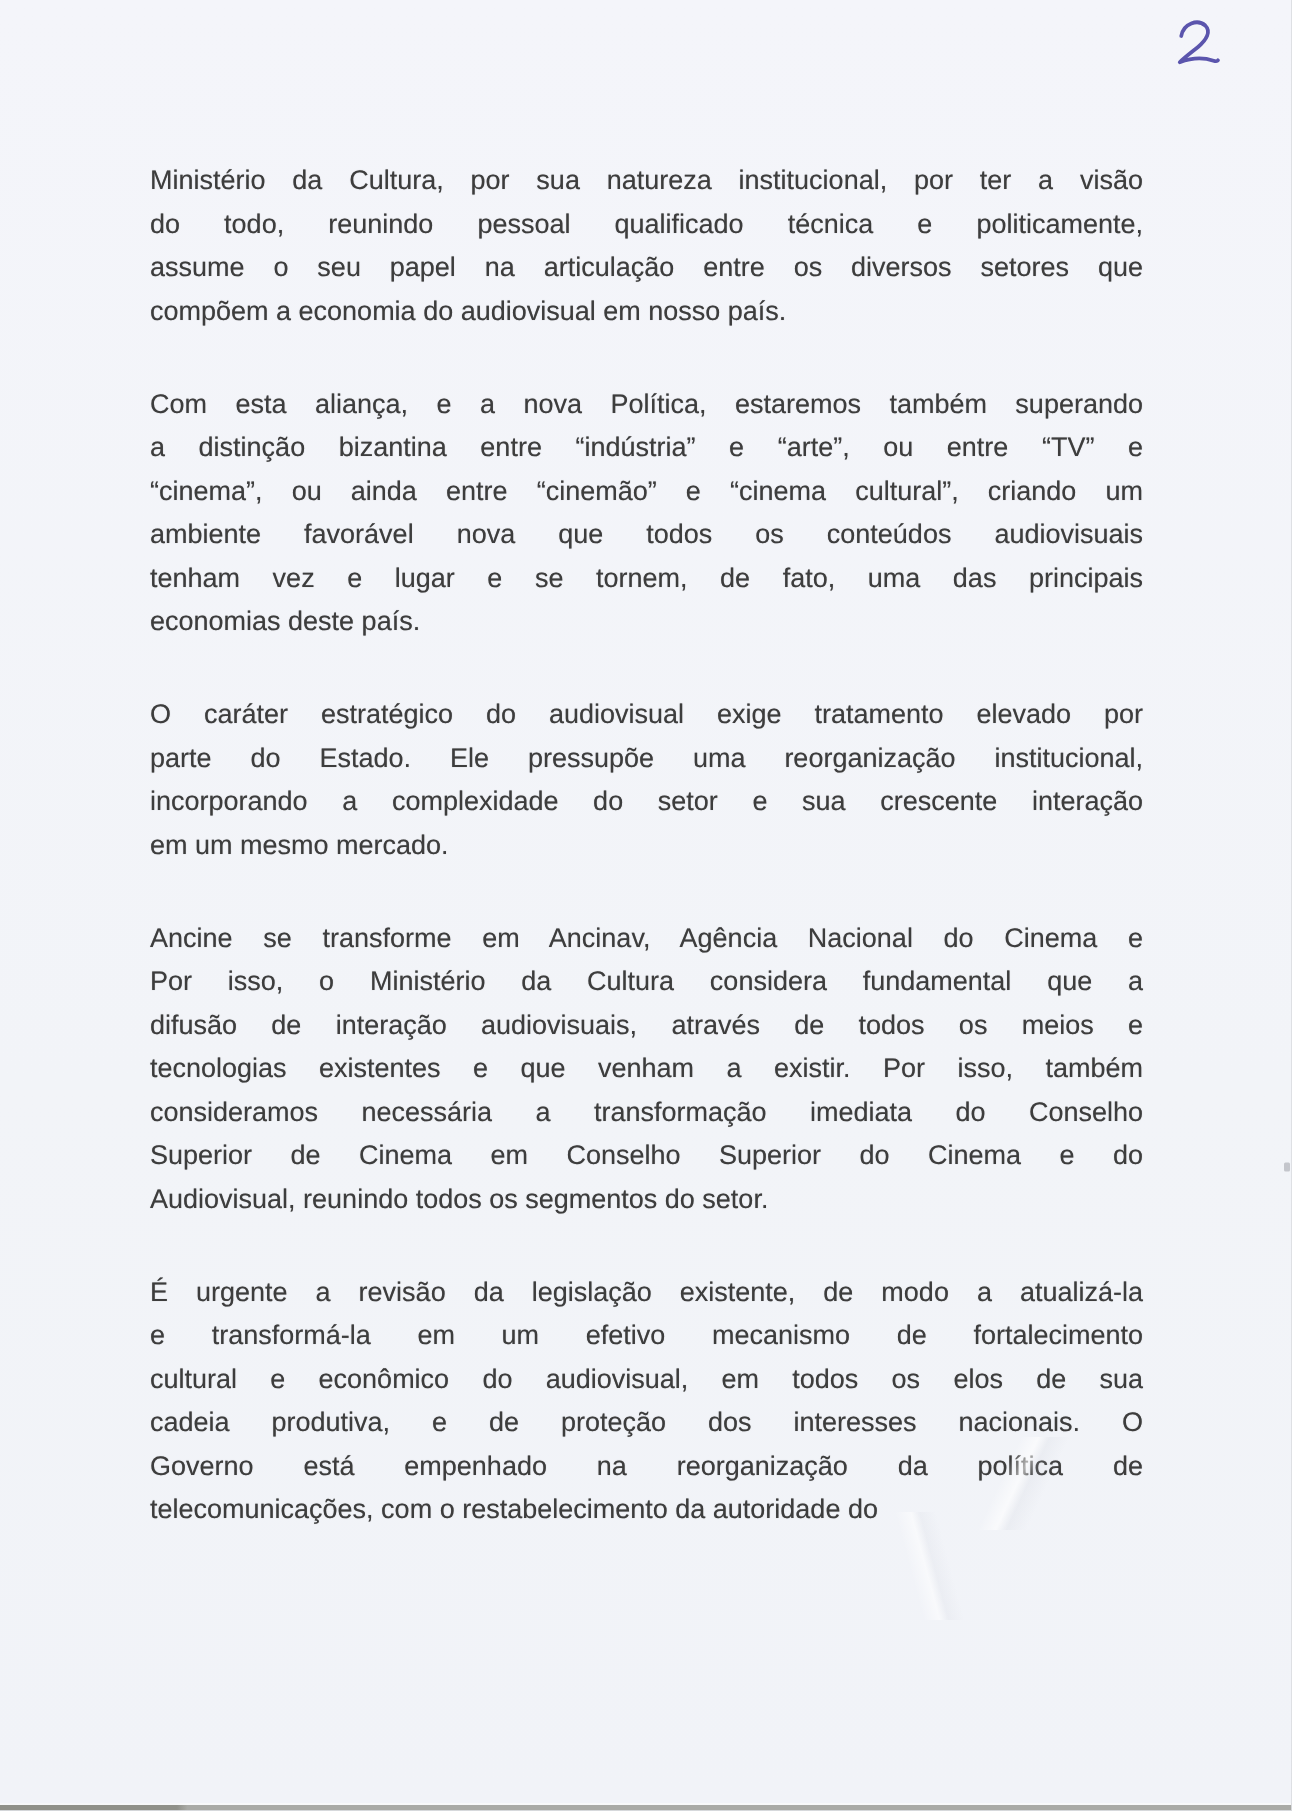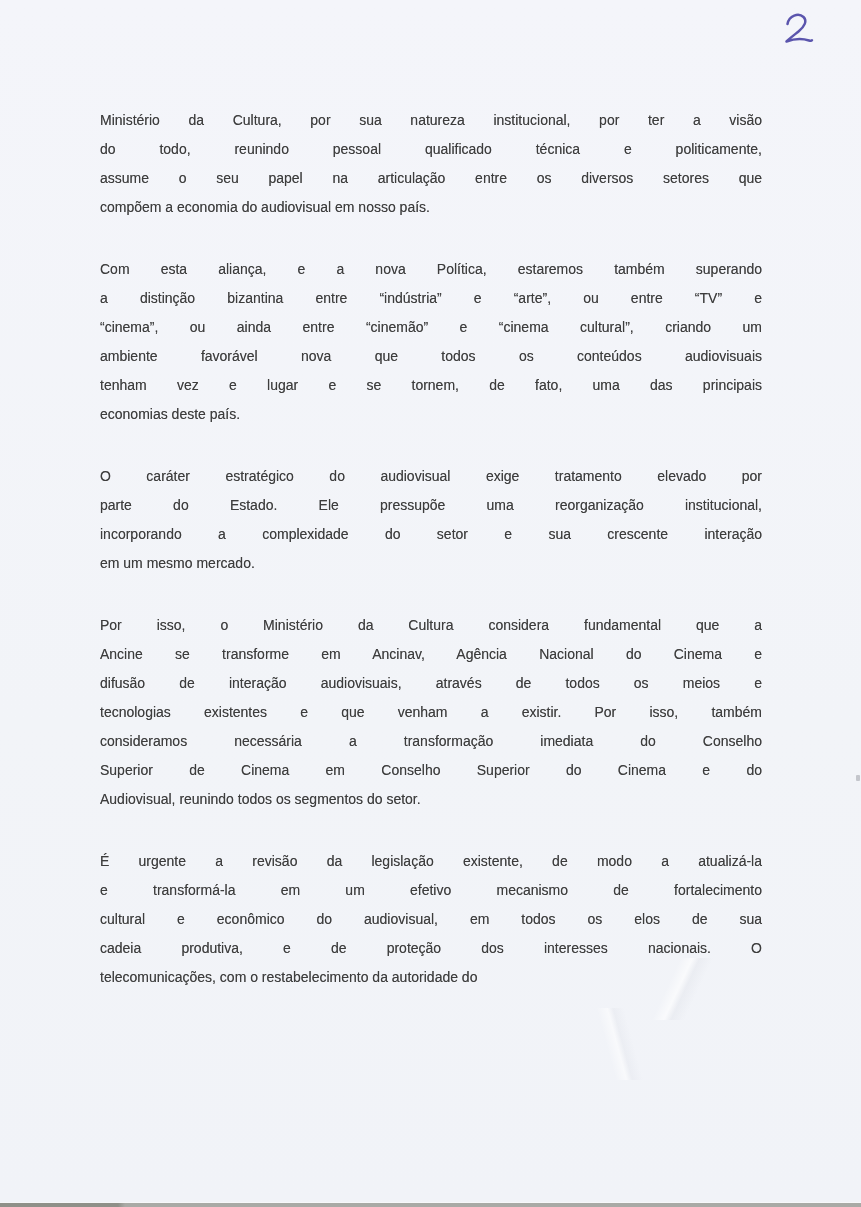--- a/index.html
+++ b/index.html
@@ -11,21 +11,21 @@
     background: linear-gradient(180deg, #f4f5fa 0%, #f2f4f8 60%, #f1f3f8 100%);
     overflow: hidden;
     font-family: "Liberation Sans", "DejaVu Sans", sans-serif;
   }
   .doc-body {
     position: absolute;
     left: 100px;
     top: 106px;
     width: 662px;
     color: #3d3d3d;
-    font-size: 14px;
+    font-size: 18px;
     line-height: 29px;
     text-shadow: 0 0 0.5px rgba(61,61,61,0.55);
   }
   .paragraph { margin: 0 0 33px 0; }
   .paragraph:last-child { margin-bottom: 4px; }
   .line {
     text-align: justify;
     text-align-last: justify;
     height: 29px;
     white-space: nowrap;
@@ -102,33 +102,34 @@
         <div class="line">tenham vez e lugar e se tornem, de fato, uma das principais</div>
         <div class="line last">economias deste país.</div>
       </div>
       <div class="paragraph">
         <div class="line">O caráter estratégico do audiovisual exige tratamento elevado por</div>
         <div class="line">parte do Estado. Ele pressupõe uma reorganização institucional,</div>
         <div class="line">incorporando a complexidade do setor e sua crescente interação</div>
         <div class="line last">em um mesmo mercado.</div>
       </div>
       <div class="paragraph">
+        <div class="line">Ancine se transforme em Ancinav, Agência Nacional do Cinema e</div>
         <div class="line">Por isso, o Ministério da Cultura considera fundamental que a</div>
-        <div class="line">Ancine se transforme em Ancinav, Agência Nacional do Cinema e</div>
         <div class="line">difusão de interação audiovisuais, através de todos os meios e</div>
         <div class="line">tecnologias existentes e que venham a existir. Por isso, também</div>
         <div class="line">consideramos necessária a transformação imediata do Conselho</div>
         <div class="line">Superior de Cinema em Conselho Superior do Cinema e do</div>
         <div class="line last">Audiovisual, reunindo todos os segmentos do setor.</div>
       </div>
       <div class="paragraph">
         <div class="line">É urgente a revisão da legislação existente, de modo a atualizá-la</div>
         <div class="line">e transformá-la em um efetivo mecanismo de fortalecimento</div>
         <div class="line">cultural e econômico do audiovisual, em todos os elos de sua</div>
         <div class="line">cadeia produtiva, e de proteção dos interesses nacionais. O</div>
+        <div class="line">Governo está empenhado na reorganização da política de</div>
         <div class="line last">telecomunicações, com o restabelecimento da autoridade do</div>
       </div>
     </div>
 
   <div class="crease crease-1"></div>
   <div class="crease crease-2"></div>
   <div class="speck"></div>
   <div class="scan-bottom-edge"></div>
 
 </div>

